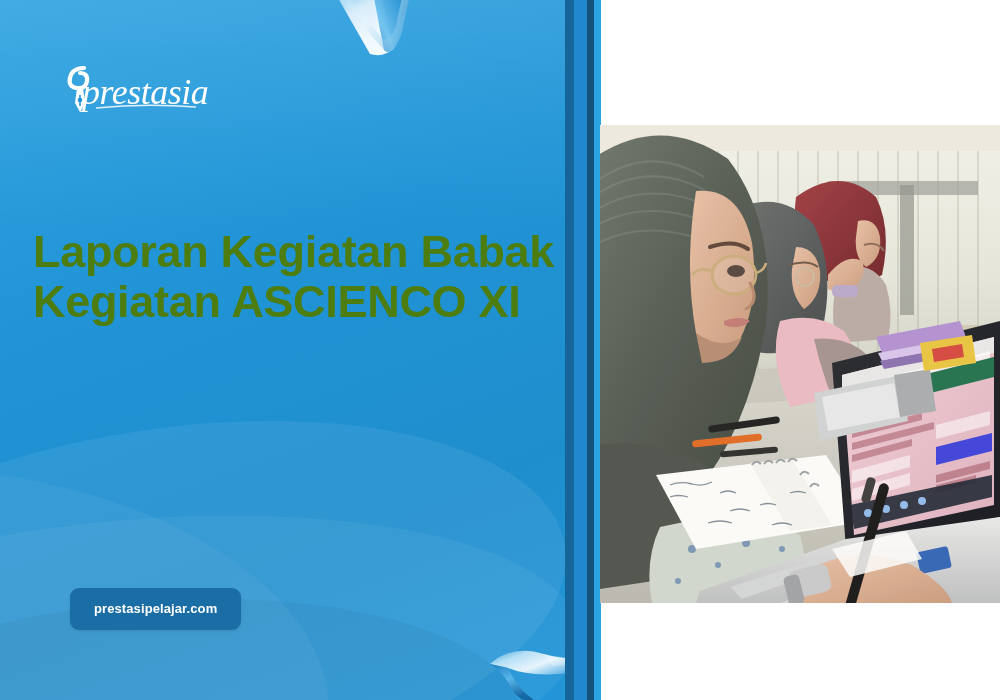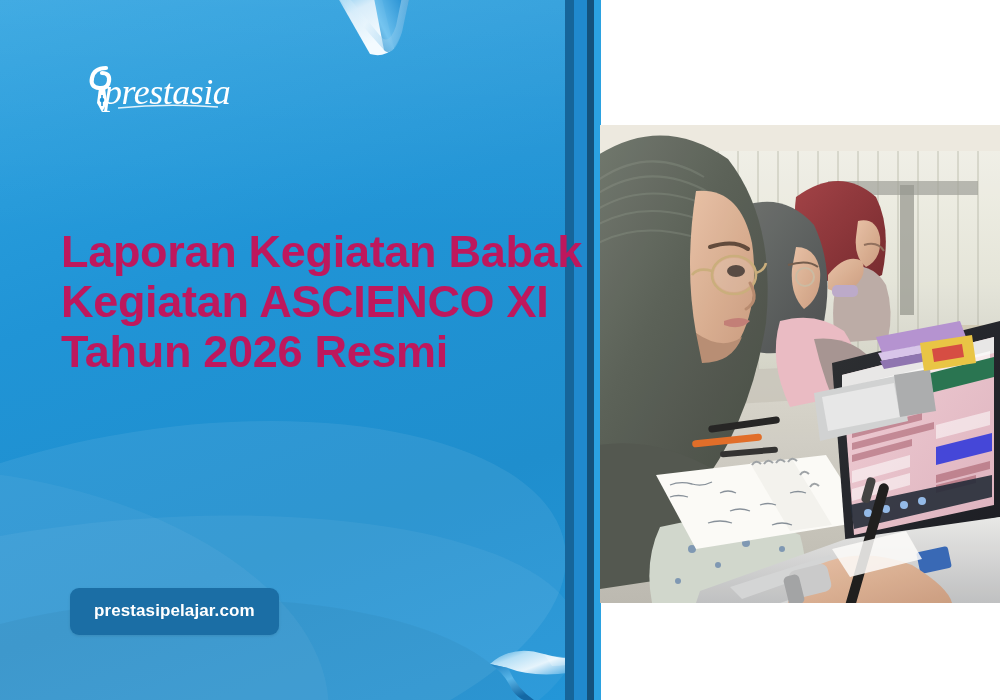--- a/index.html
+++ b/index.html
@@ -32,38 +32,37 @@
   .strip.s1{left:565px;width:9px;background:#16659a;}
   .strip.s2{left:574px;width:13px;background:#2089ce;}
   .strip.s3{left:587px;width:7px;background:#14527c;}
   .strip.s4{left:594px;width:7px;background:#2ba2e1;}
 
   
   .ribbon-top{position:absolute;left:322px;top:-42px;width:118px;height:108px;}
   .ribbon-bot{position:absolute;left:486px;top:642px;width:116px;height:62px;}
 
   
-  .logo{position:absolute;left:78px;top:62px;width:200px;height:54px;}
+  .logo{position:absolute;left:56px;top:62px;width:200px;height:54px;}
   .logo svg{display:block;}
 
   
   .headline{
     position:absolute;left:33px;top:227px;width:530px;
-    color:#be185d;font-size:45px;line-height:50px;font-weight:bold;
+    color:#4d7c0f;font-size:45px;line-height:50px;font-weight:bold;
     letter-spacing:-0.3px;
-    margin-left:28px;
   }
   .headline .ln{display:block;white-space:nowrap;}
 
   
   .badge{
     position:absolute;left:70px;top:588px;
     padding:13px 24px 14px 24px;border-radius:9px;
     background:#1b6ea5;
-    color:#ffffff;font-size:17px;font-weight:bold;letter-spacing:.1px;
+    color:#ffffff;font-size:13px;font-weight:bold;letter-spacing:.1px;
     box-shadow:0 1px 3px rgba(0,0,0,.10);
   }
 
   
   .photo{
     position:absolute;left:600px;top:125px;width:400px;height:478px;
     overflow:hidden;background:#cfd2cc;
   }
   .photo svg{display:block;}
 </style>
@@ -147,21 +146,20 @@
 
       <text x="26" y="42" font-family="'Liberation Serif', serif" font-size="36" font-style="italic" font-weight="400" fill="#ffffff" letter-spacing="-0.5">prestasia</text>
 
       <path d="M40,46 Q88,41 140,45" fill="none" stroke="#ffffff" stroke-width="1.6" opacity="0.85"></path>
     </svg>
   </div>
 
   <div class="headline">
     <span class="ln">Laporan Kegiatan Babak</span>
     <span class="ln">Kegiatan ASCIENCO XI</span>
-    <span class="ln">Tahun 2026 Resmi</span>
   </div>
 
   <div class="badge">prestasipelajar.com</div>
 
   <div class="photo">
     <svg width="400" height="478" viewBox="0 0 400 478" aria-hidden="true">
       <defs>
         <linearGradient id="blinds" x1="0" y1="0" x2="0" y2="1">
           <stop offset="0%" stop-color="#f2f2ea"></stop>
           <stop offset="60%" stop-color="#e4e5da"></stop>

